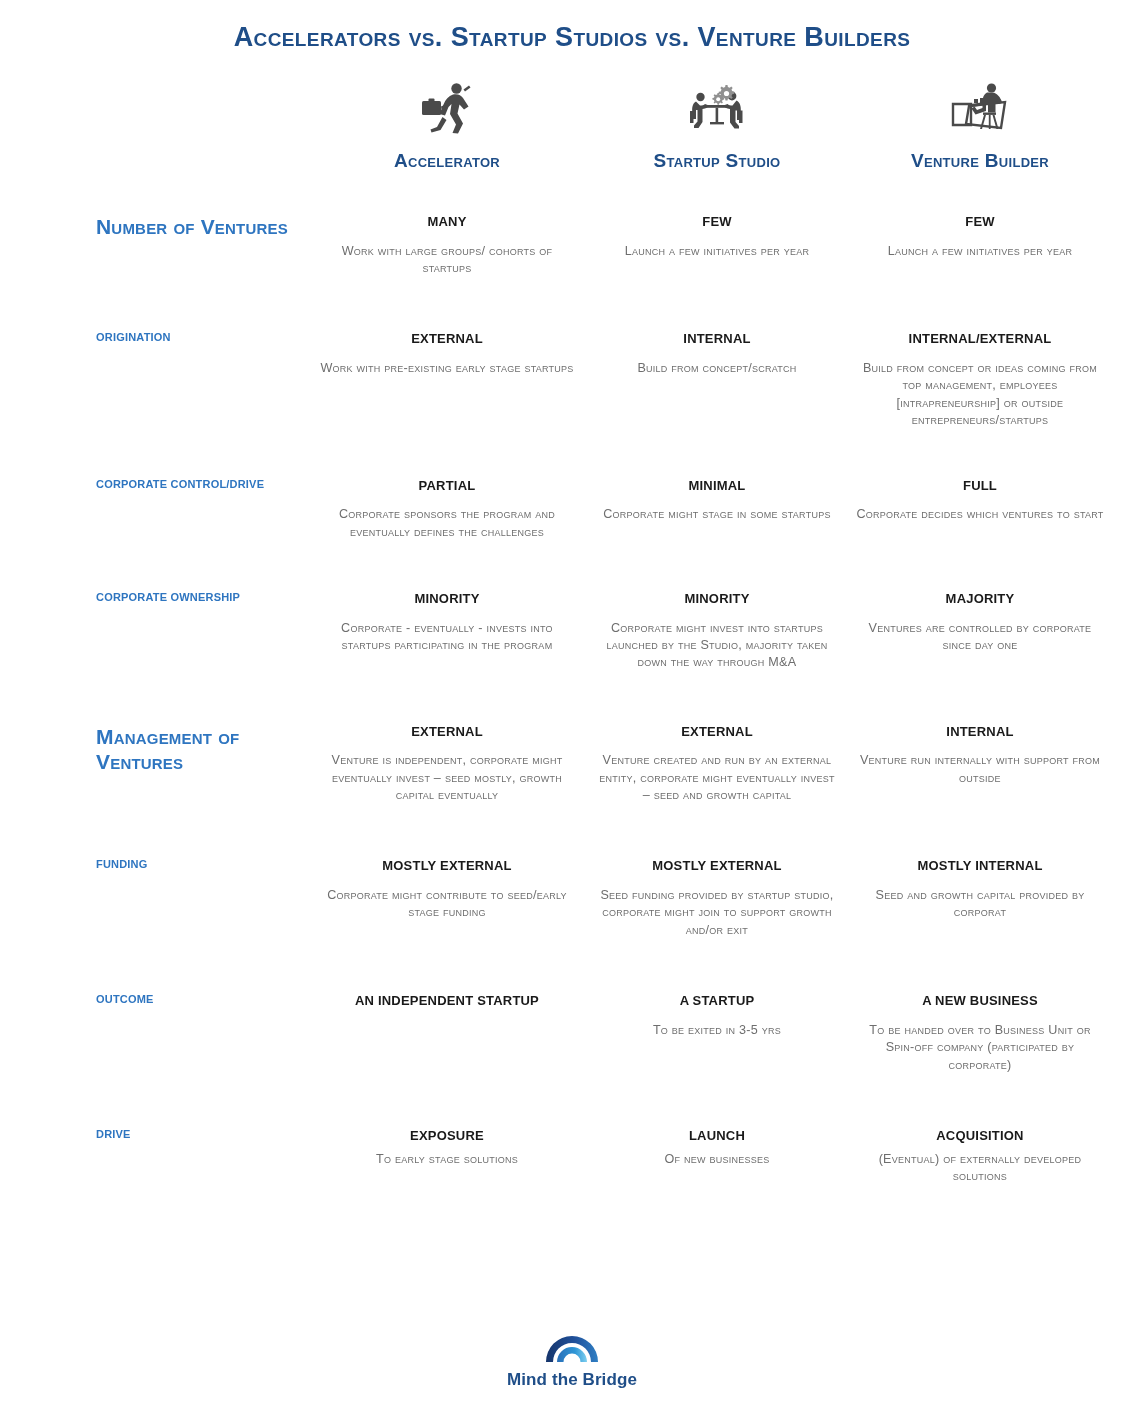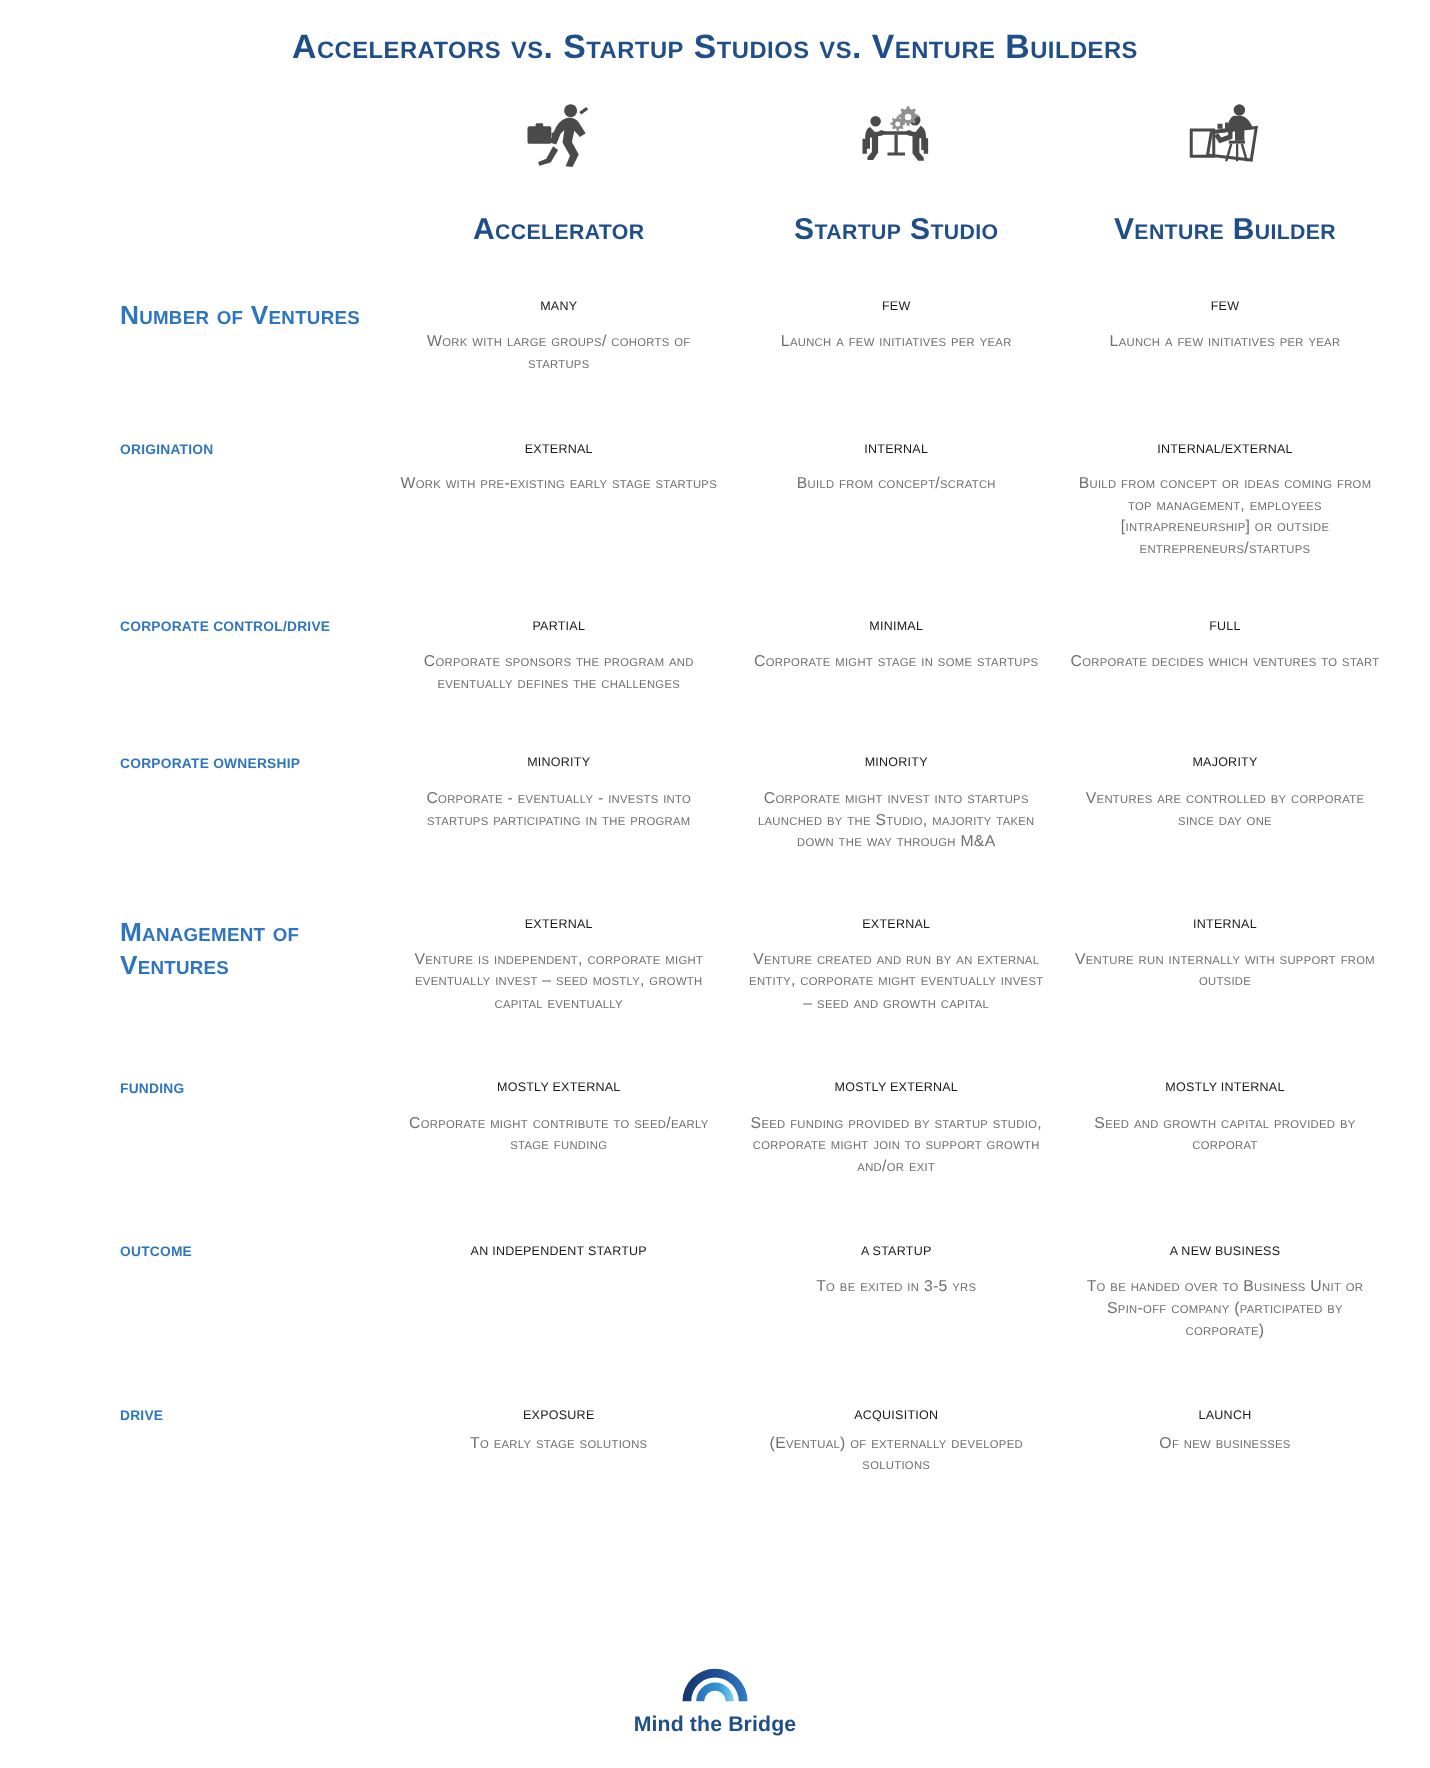--- a/index.html
+++ b/index.html
@@ -42,47 +42,46 @@
   }
   .icon-box {
     height:62px;
     display:flex;
     align-items:flex-end;
     justify-content:center;
     margin-bottom:13px;
   }
   .col-title {
     color:#1f4e88;
-    font-size:24px;
+    font-size:19px;
     font-weight:bold;
     font-variant:small-caps;
     letter-spacing:0.3px;
     text-align:center;
-    margin-top:20px;
   }
 
   
   .row-label {
     color:#2e75c0;
     font-size:11px;
     font-weight:bold;
     line-height:1.2;
     letter-spacing:0.2px;
     padding-top:8px;
     padding-right:14px;
   }
   .row-label.sc { font-variant:small-caps; font-size:21px; }
   .row-label.caps { font-variant:normal; }
 
   
   .cell { text-align:center; padding:0 8px; }
   .val {
     color:#1a1a1a;
-    font-size:10px;
-    font-weight:normal;
+    font-size:13px;
+    font-weight:bold;
     letter-spacing:0.2px;
     line-height:1.28;
     padding-top:8px;
   }
   .desc {
     color:#6e6e6e;
     font-size:12.6px;
     font-variant:small-caps;
     letter-spacing:0.25px;
     line-height:1.38;
@@ -300,26 +299,26 @@
       <div class="desc">To be handed over to Business Unit or Spin-off company (participated by corporate)</div>
     </div>
 
     <div style="height:46px" class="spacer"></div>
     <div class="row-label caps">DRIVE</div>
     <div class="cell">
       <div class="val">EXPOSURE</div>
       <div class="desc" style="margin-top:6px">To early stage solutions</div>
     </div>
     <div class="cell">
+      <div class="val">LAUNCH</div>
+      <div class="desc" style="margin-top:6px">Of new businesses</div>
+    </div>
+    <div class="cell">
       <div class="val">ACQUISITION</div>
       <div class="desc" style="margin-top:6px">(Eventual) of externally developed solutions</div>
-    </div>
-    <div class="cell">
-      <div class="val">LAUNCH</div>
-      <div class="desc" style="margin-top:6px">Of new businesses</div>
     </div>
 
   </div>
 
   <div class="footer">
     <div>
       <svg width="56" height="34" viewBox="0 0 56 34">
         <defs>
           <linearGradient id="gOuter" x1="0" y1="0" x2="1" y2="0">
             <stop offset="0%" stop-color="#16356b"></stop>

